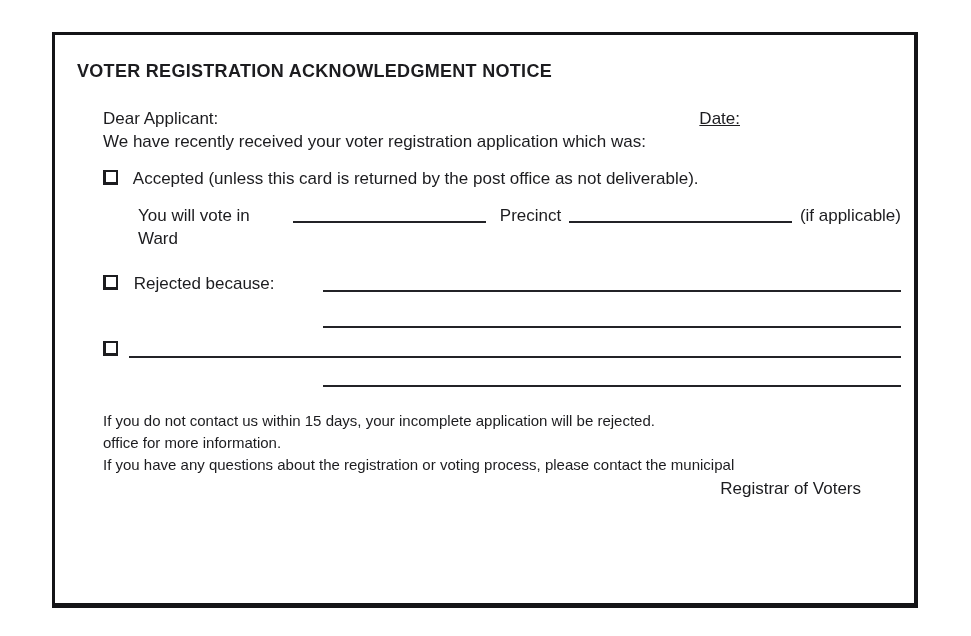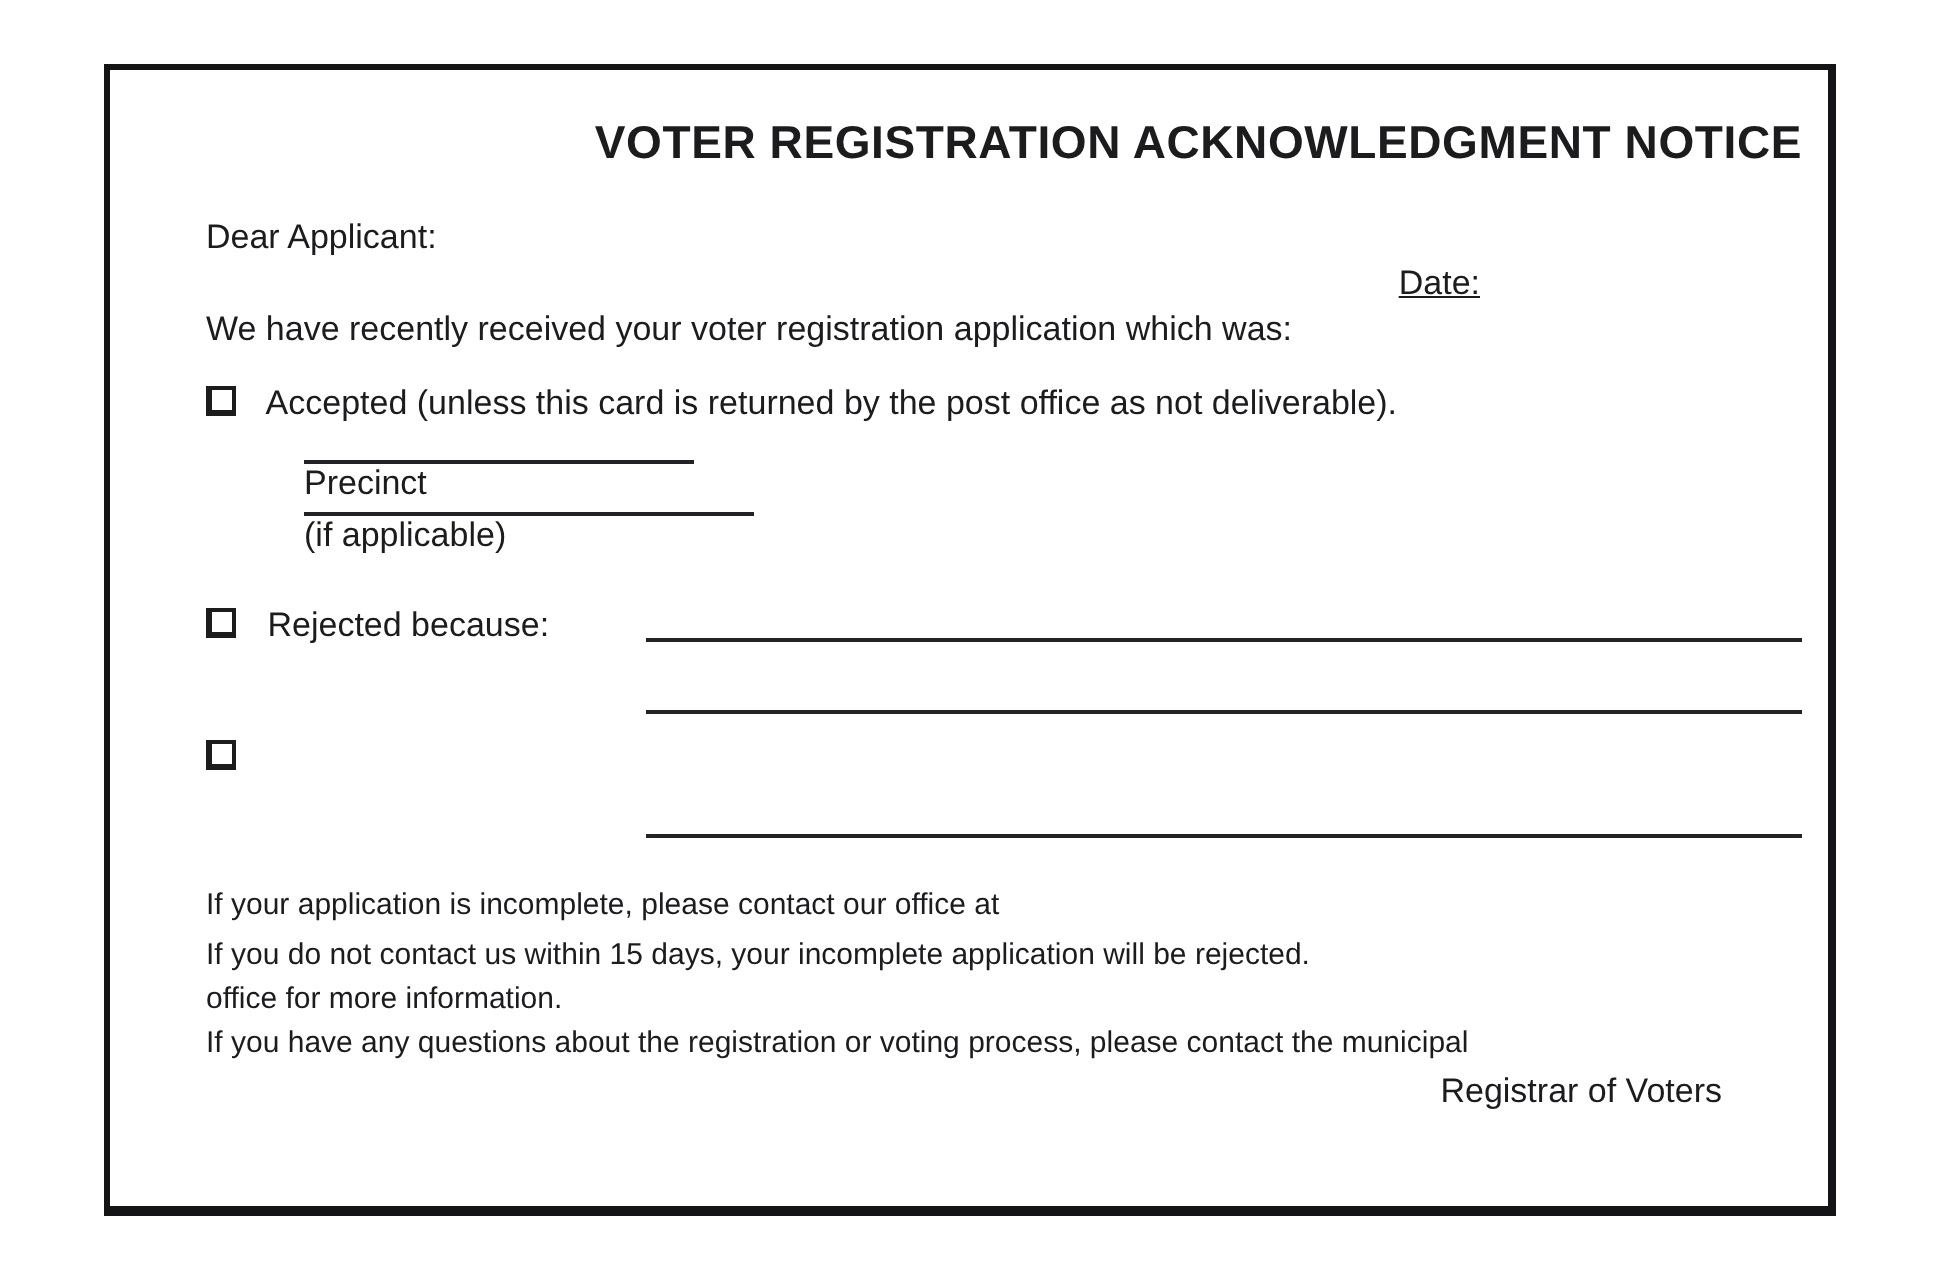--- a/index.html
+++ b/index.html
@@ -25,27 +25,27 @@
     box-sizing: border-box;
     border: solid #141417;
     border-width: 3px 4px 5px 3px;
     background: #ffffff;
     padding: 25px 13px 0 48px;
     font-size: 17px;
     line-height: 23px;
   }
   .title {
     font-weight: bold;
-    font-size: 23px;
+    font-size: 18px;
     letter-spacing: 0.3px;
-    text-align: right;
+    text-align: left;
     margin-left: -26px; 
     white-space: nowrap;
   }
-  .row { position: relative; flex-direction: column; }
+  .row { position: relative; }
   .flex { display: flex; align-items: baseline; }
   .salutation-row { margin-top: 24px; }
   .date-label { margin-left: auto; margin-right: 161px; text-decoration: underline; }
   .intro-row { }
 
   .option-row { margin-top: 14px; }
   .option-row.gap-lg { margin-top: 22px; }
   .checkbox {
     display: inline-block;
     width: 10px;
@@ -109,20 +109,21 @@
     </div>
 
     <div class="row intro-row">We have recently received your voter registration application which was:</div>
 
     <div class="row option-row">
       <span class="checkbox"></span>
       <span>Accepted (unless this card is returned by the post office as not deliverable).</span>
     </div>
 
     <div class="row flex sub-row">
+      <span>You will vote in Ward</span>
       <span class="line ward-w"></span>
       <span class="precinct-label">Precinct</span>
       <span class="line precinct-w"></span>
       <span class="if-applicable">(if applicable)</span>
     </div>
 
 
     <div class="row option-row gap-lg">
       <span class="checkbox"></span>
       <span>Rejected because:</span>
@@ -136,24 +137,20 @@
     <div class="row flex option-row incomplete-row">
       <span class="checkbox"></span>
       <span class="line fill"></span>
     </div>
 
     <div class="row blank-row-2">
       <span class="line-abs"></span>
     </div>
 
     <div class="footer">
-      <div class="row flex">
-        <span>If your application is incomplete, please contact our office at</span>
-        <span class="line fill"></span>
-      </div>
       <div class="row">If you do not contact us within 15 days, your incomplete application will be rejected.</div>
       <div class="row">office for more information.</div>
       <div class="row">If you have any questions about the registration or voting process, please contact the municipal</div>
     </div>
 
     <div class="signature-row">Registrar of Voters</div>
 
   </div>
 </div>
 

